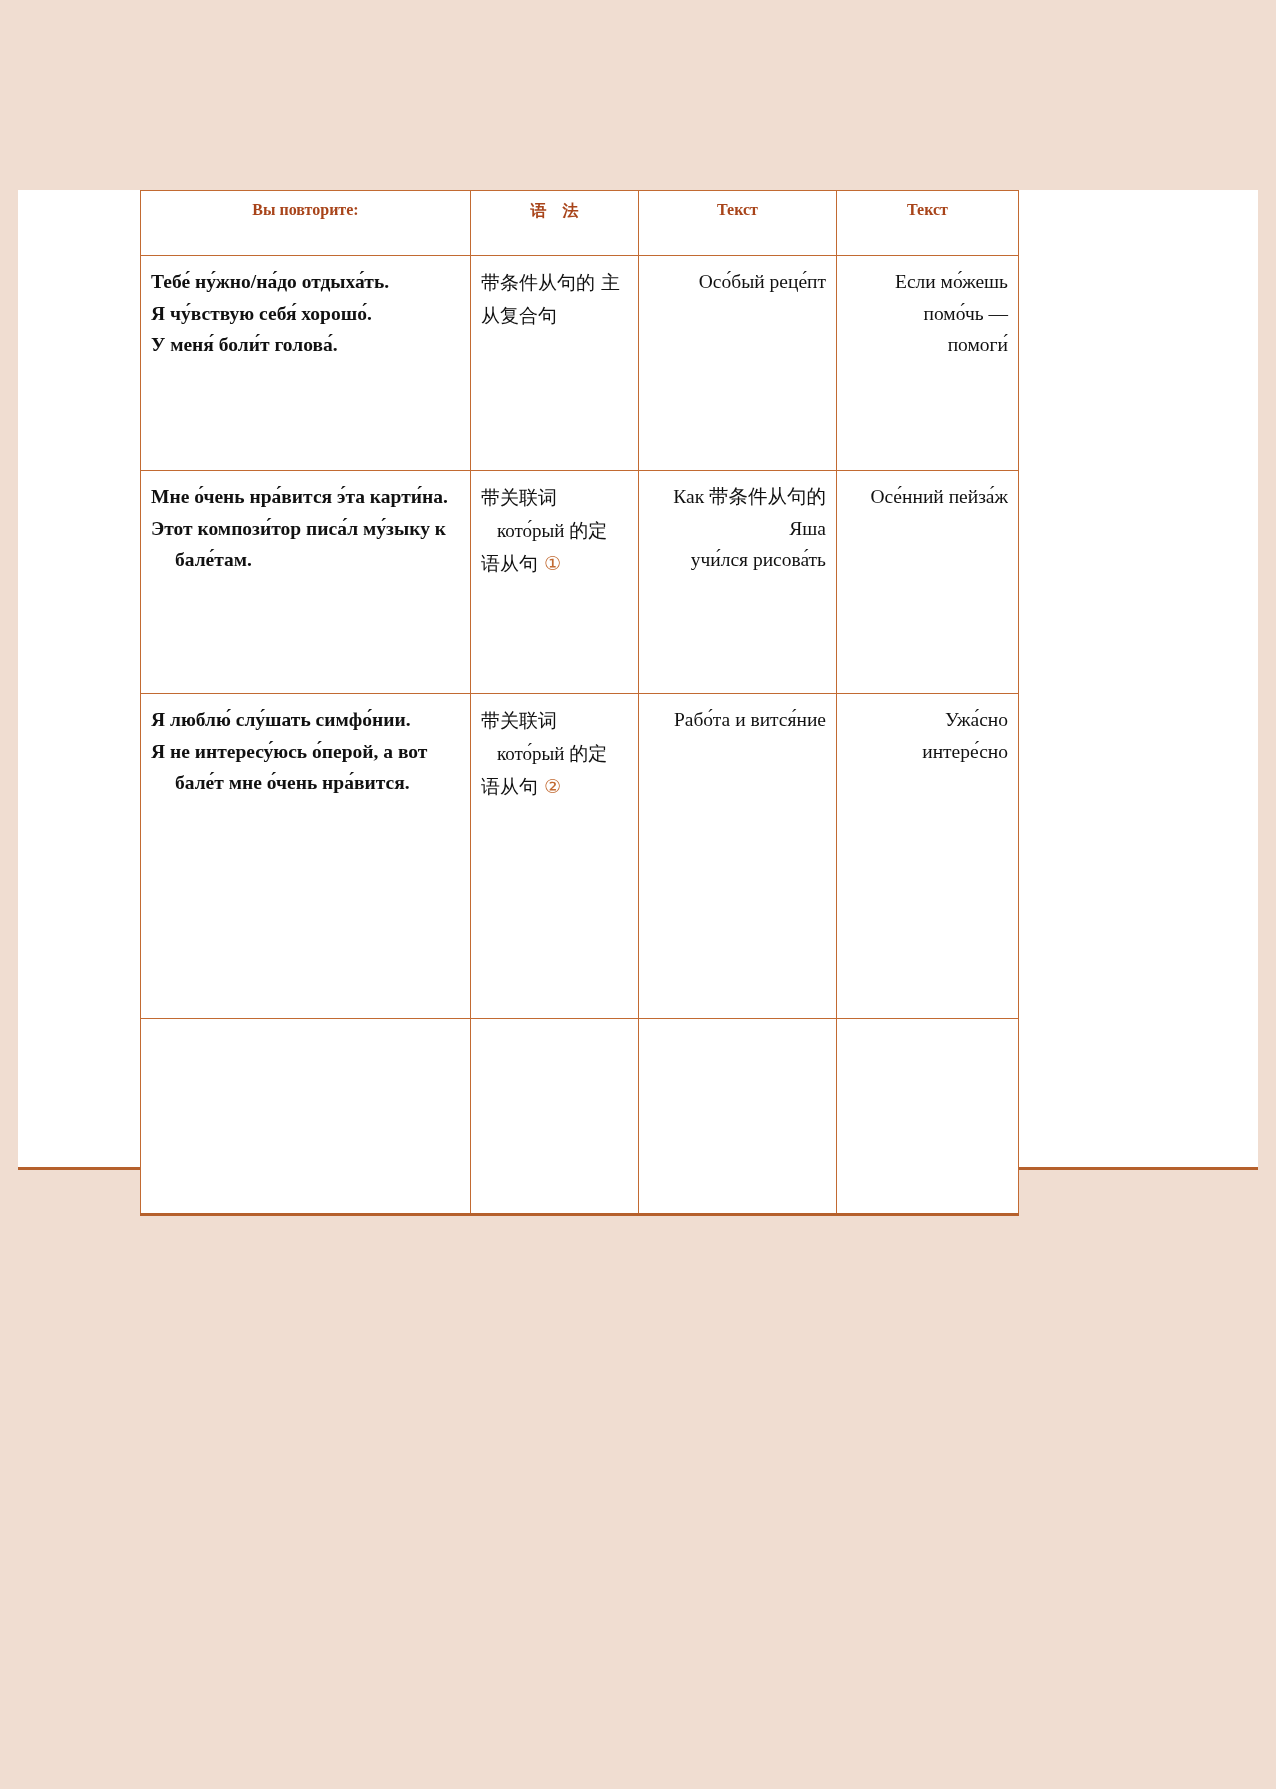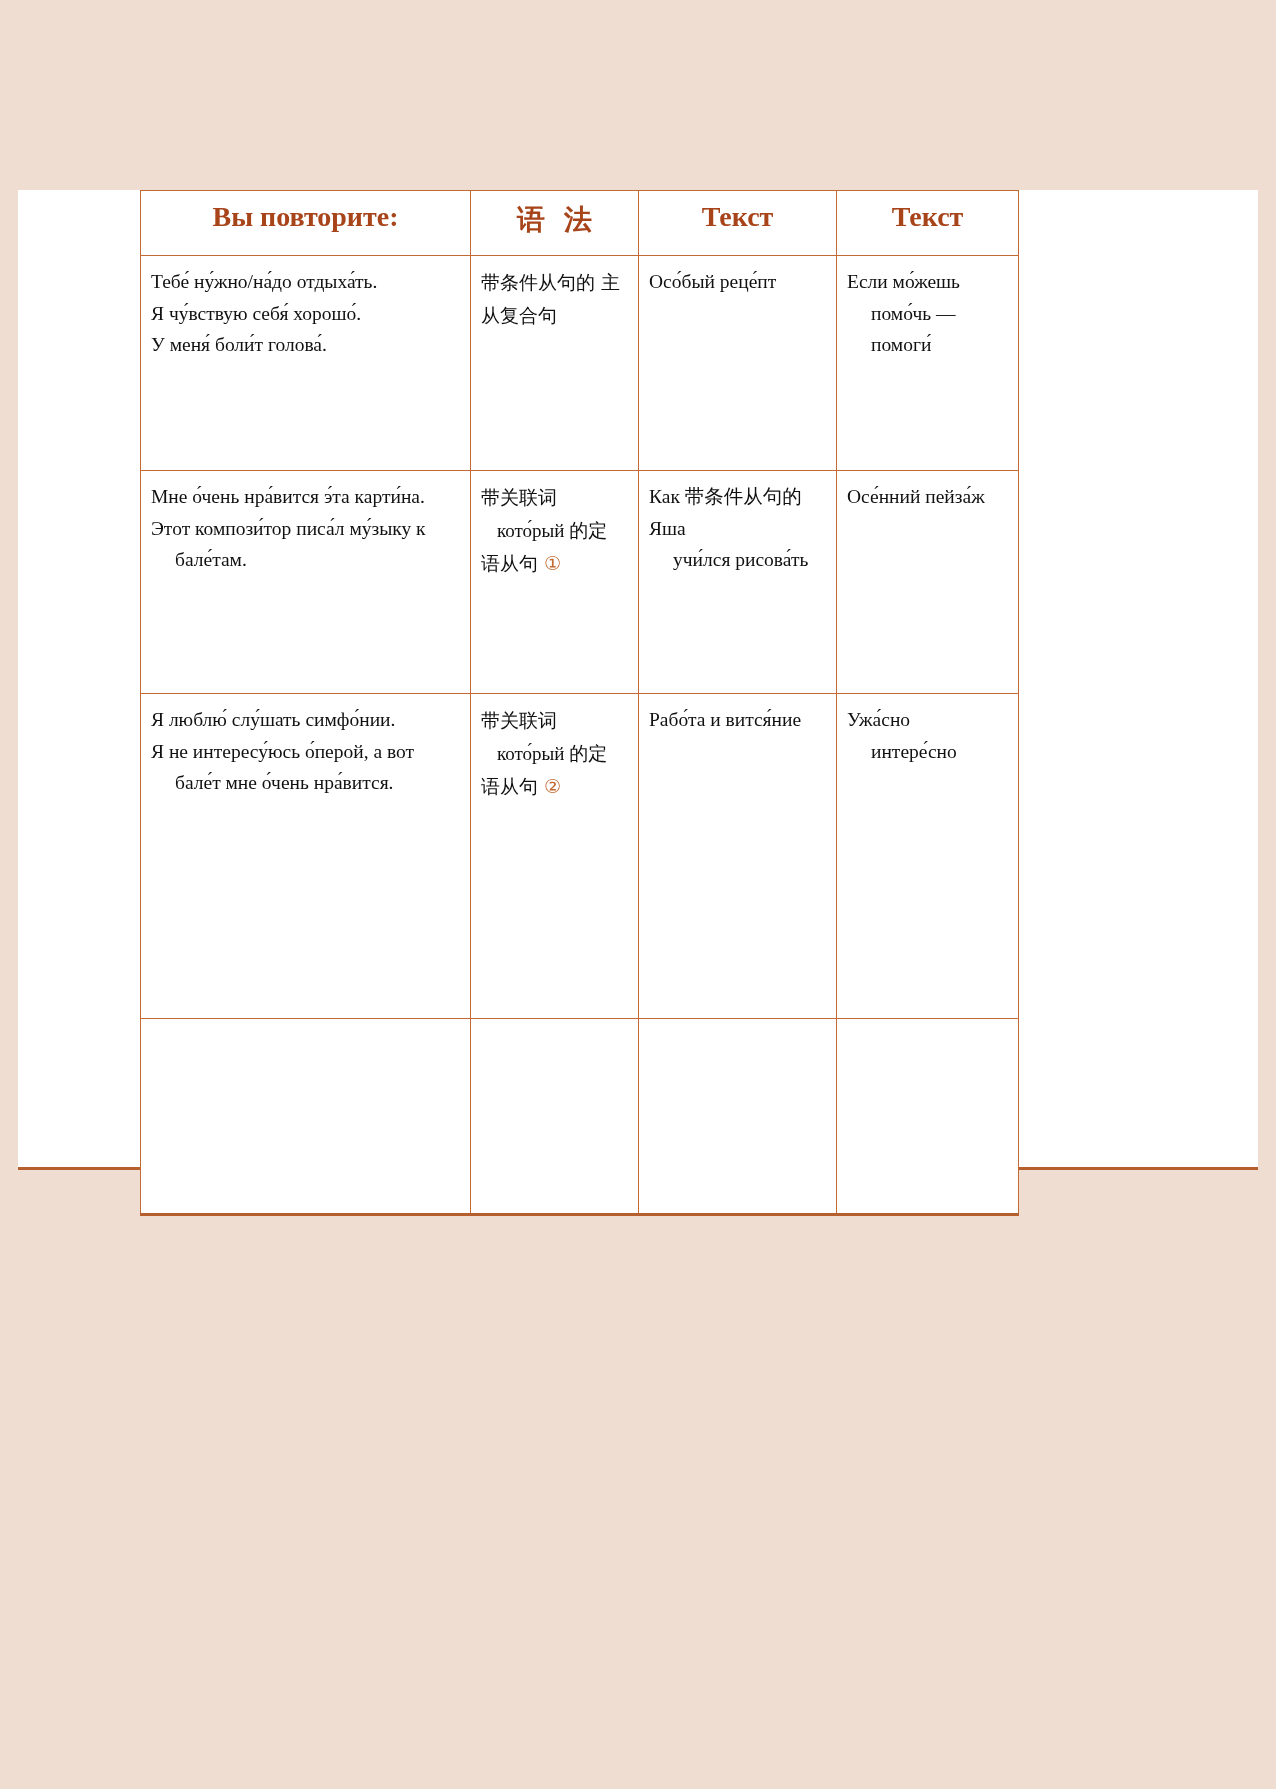--- a/index.html
+++ b/index.html
@@ -69,21 +69,21 @@
     vertical-align: top;
     padding: 10px 10px 8px 10px;
     background: #ffffff;
   }
 
   thead th {
     border-top: 3px solid #b5602c;
     border-bottom: 1px solid #c26a32;
     color: #a8441a;
     font-weight: bold;
-    font-size: 28px;
+    font-size: 16px;
     text-align: center;
     vertical-align: middle;
     height: 46px;
     padding: 4px 6px;
   }
   thead th.cjk {
     letter-spacing: 6px;
     text-indent: 6px;
     margin-left: 33px;
   }
@@ -97,20 +97,21 @@
   .col-text     { width: 198px; }
   .col-song     { width: 182px; }
 
   .ru {
     font-family: "Liberation Serif", "DejaVu Serif", serif;
     font-size: 19.5px;
     line-height: 1.62;
     color: #111111;
     text-indent: -16px;
     padding-left: 16px;
+    font-weight: bold;
   }
   .ru .ln { display: block; }
 
   .cjk-cell {
     font-family: "DejaVu Sans", "Liberation Sans", sans-serif;
     font-size: 19px;
     line-height: 1.72;
     color: #111111;
   }
   .cjk-cell .mixed {
@@ -119,20 +120,21 @@
   }
   .marker {
     color: #c26a32;
     font-family: "DejaVu Sans", sans-serif;
   }
 
   .plain {
     font-size: 19.5px;
     line-height: 1.62;
     color: #111111;
+    text-align: right;
   }
   .plain .ln { display: block; }
   .indent { padding-left: 24px; }
 
   
   .row1 td { height: 196px; }
   .row2 td { height: 204px; }
   .row3 td { height: 306px; }
   .row4 td { height: 176px; }
 </style>

